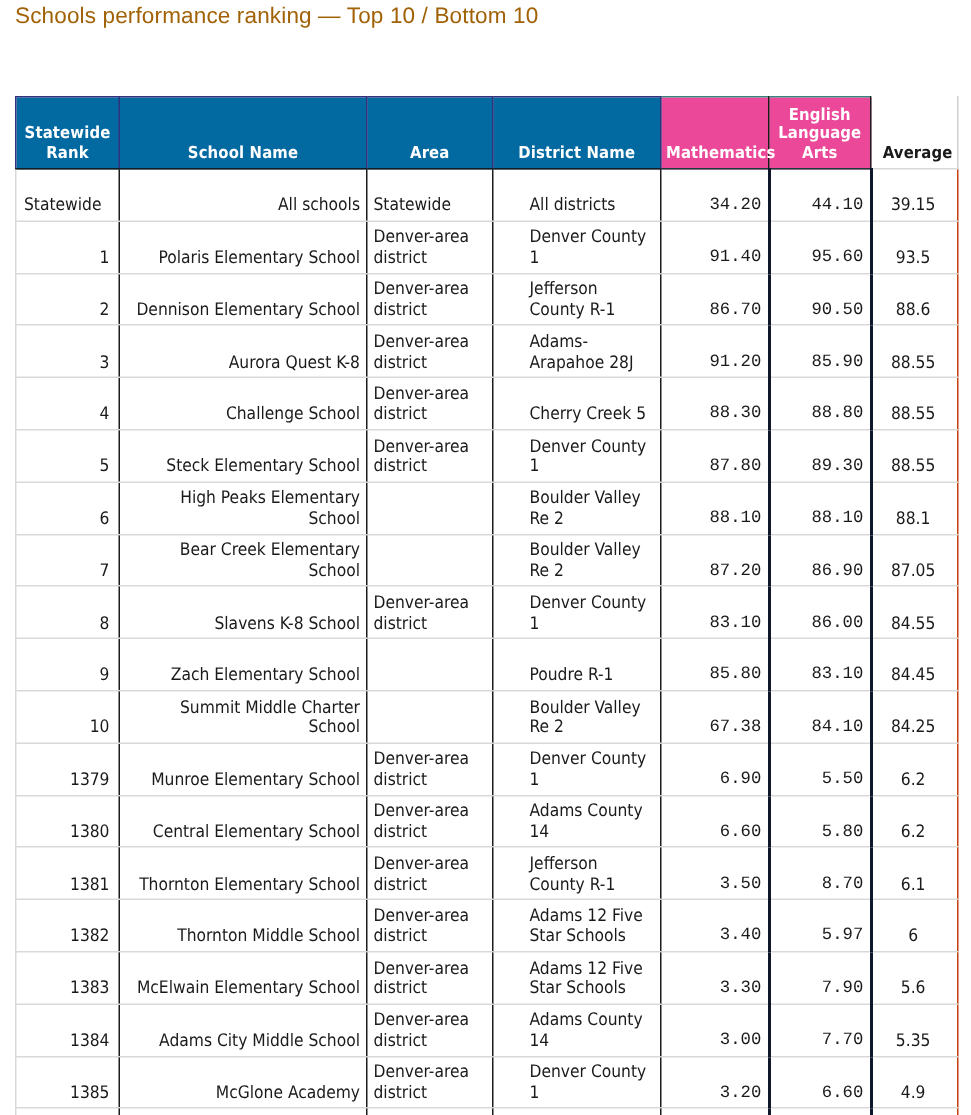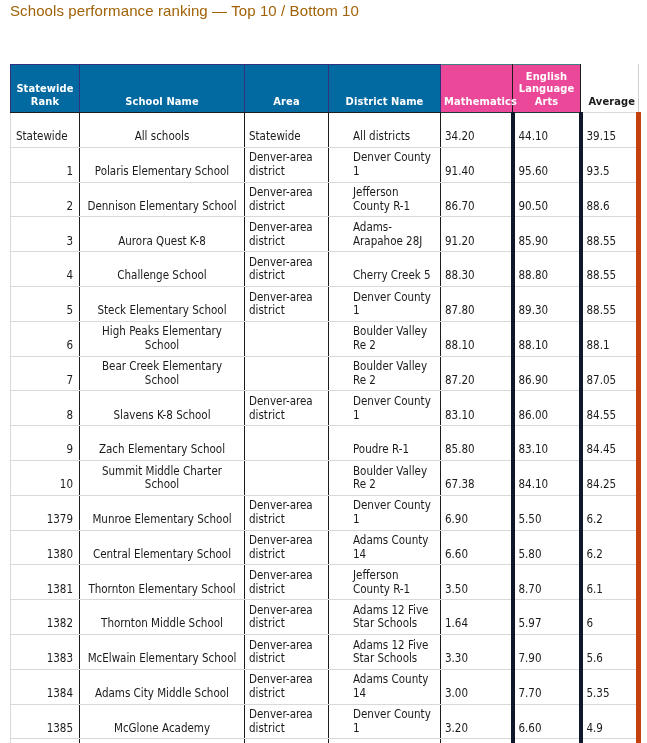--- a/index.html
+++ b/index.html
@@ -102,39 +102,40 @@
   tbody tr { height: 34.8px; }
 
   td.rank {
     text-align: right;
     border-right: 1px solid #1c1c1c;
     border-left: 1px solid #d9d9d9;
     padding-right: 6px;
   }
   td.rank.statewide-label { text-align: left; padding-left: 5px; }
   td.school {
-    text-align: center;
+    text-align: right;
     border-right: 1px solid #1c1c1c;
   }
   td.area {
     text-align: left;
     border-right: 1px solid #1c1c1c;
   }
   td.district {
     text-align: left;
     border-right: 1px solid #1c1c1c;
     padding-left: 24px;
   }
   td.num {
-    text-align: left;
-    border-right: 4px solid #0f172a;
+    text-align: right;
+    border-right: 2px solid #0f172a;
+    font-family: Liberation Mono, monospace;
   }
   td.avg {
-    text-align: left;
-    border-right: 5px solid #c2410c;
+    text-align: center;
+    border-right: 1px solid #c2410c;
     padding-right: 6px;
   }
 
   tbody tr:last-child td { border-bottom: 1px solid #d9d9d9; }
 </style>
 </head>
 <body>
 
 <div id="page-title">Schools performance ranking — Top 10 / Bottom 10</div>
 
@@ -285,21 +286,21 @@
           <td class="district">Jefferson County R-1</td>
           <td class="num">3.50</td>
           <td class="num">8.70</td>
           <td class="avg">6.1</td>
         </tr>
         <tr>
           <td class="rank">1382</td>
           <td class="school">Thornton Middle School</td>
           <td class="area">Denver-area district</td>
           <td class="district">Adams 12 Five Star Schools</td>
-          <td class="num">1.64</td>
+          <td class="num">3.40</td>
           <td class="num">5.97</td>
           <td class="avg">6</td>
         </tr>
         <tr>
           <td class="rank">1383</td>
           <td class="school">McElwain Elementary School</td>
           <td class="area">Denver-area district</td>
           <td class="district">Adams 12 Five Star Schools</td>
           <td class="num">3.30</td>
           <td class="num">7.90</td>

